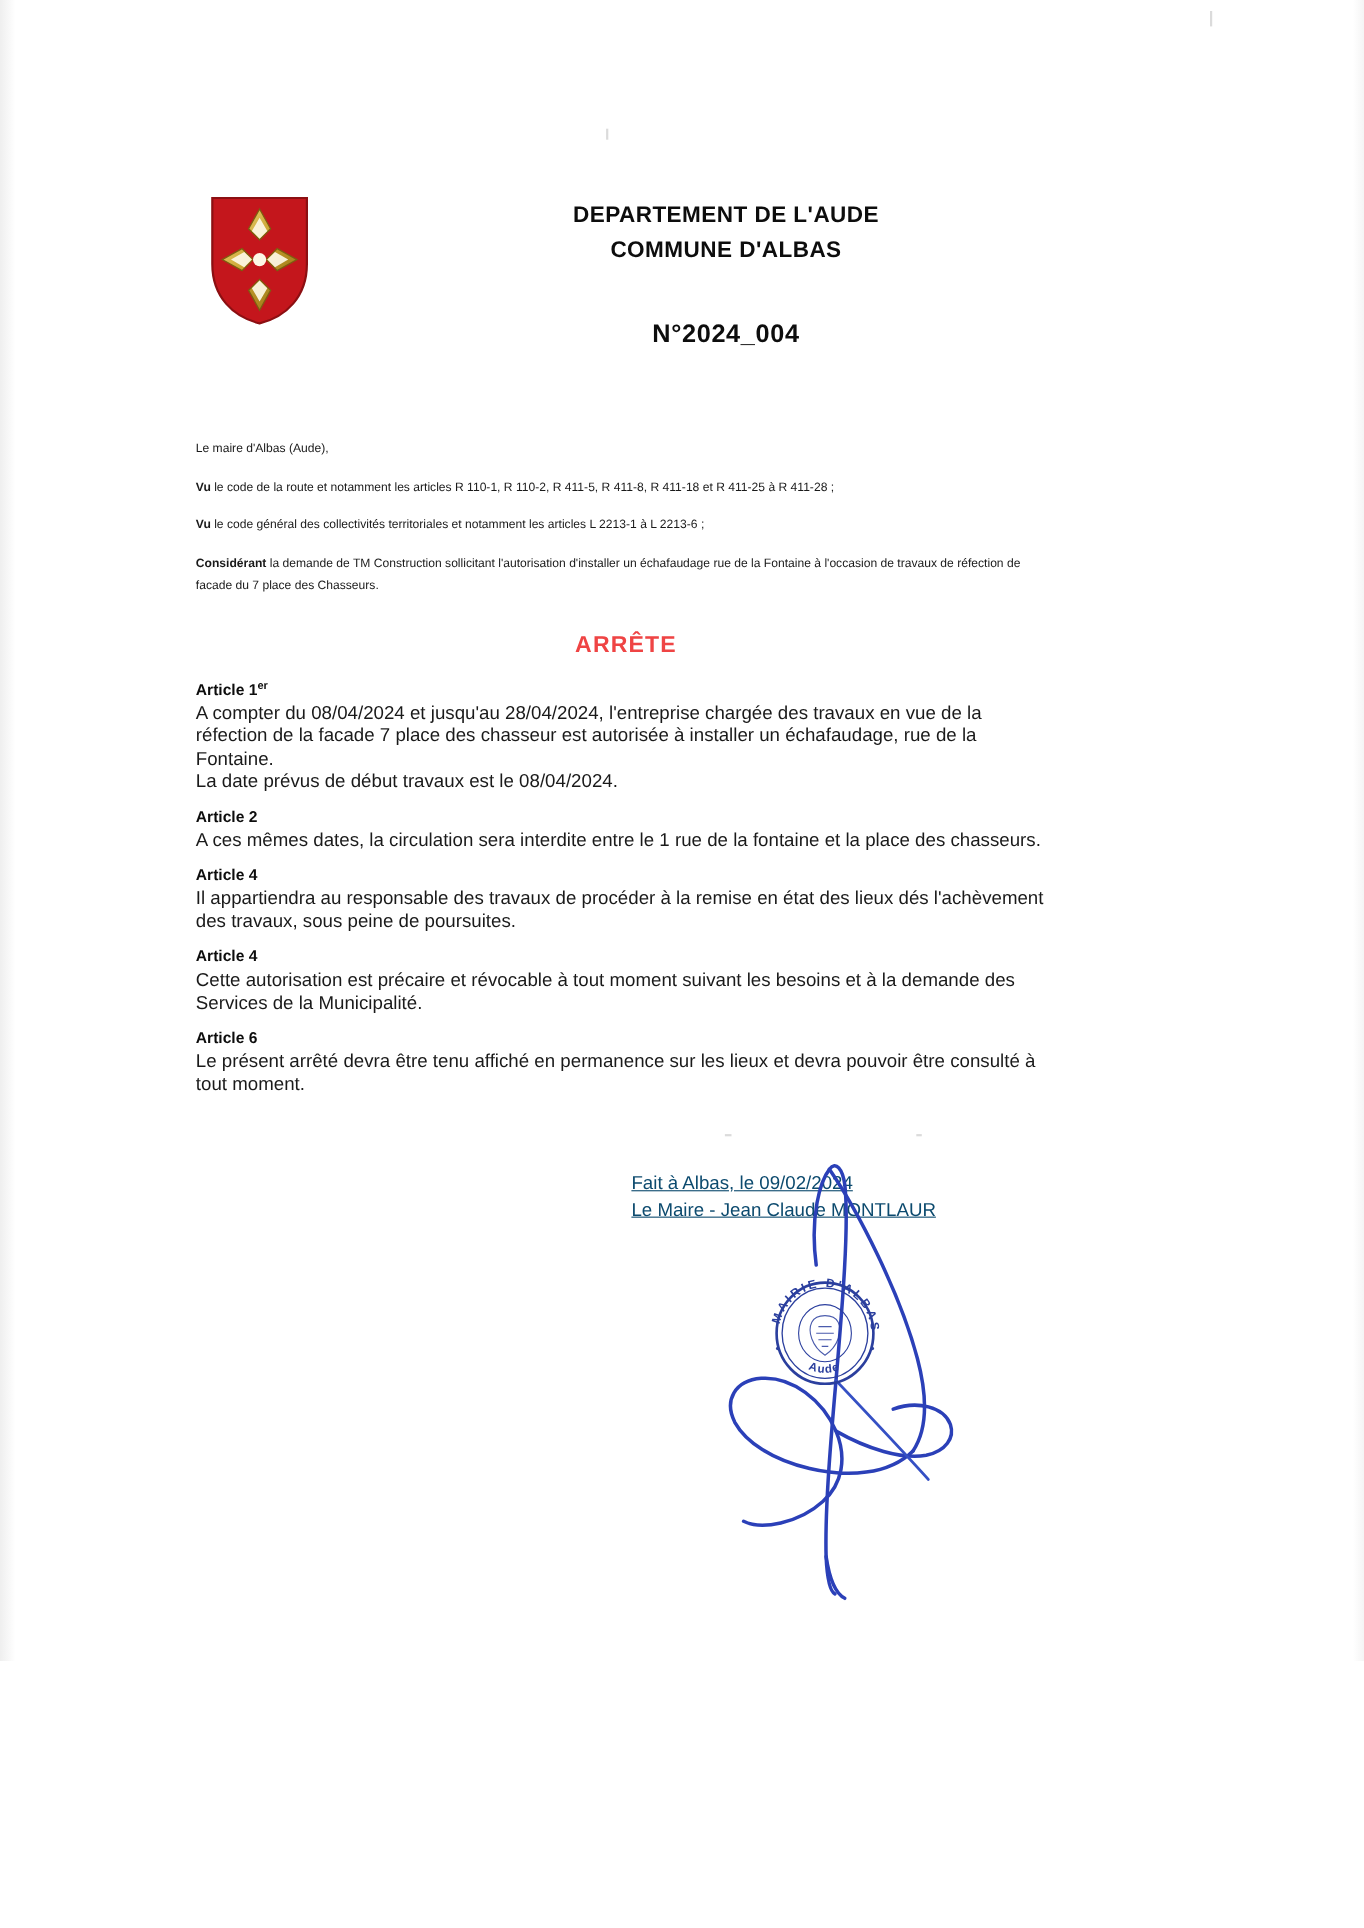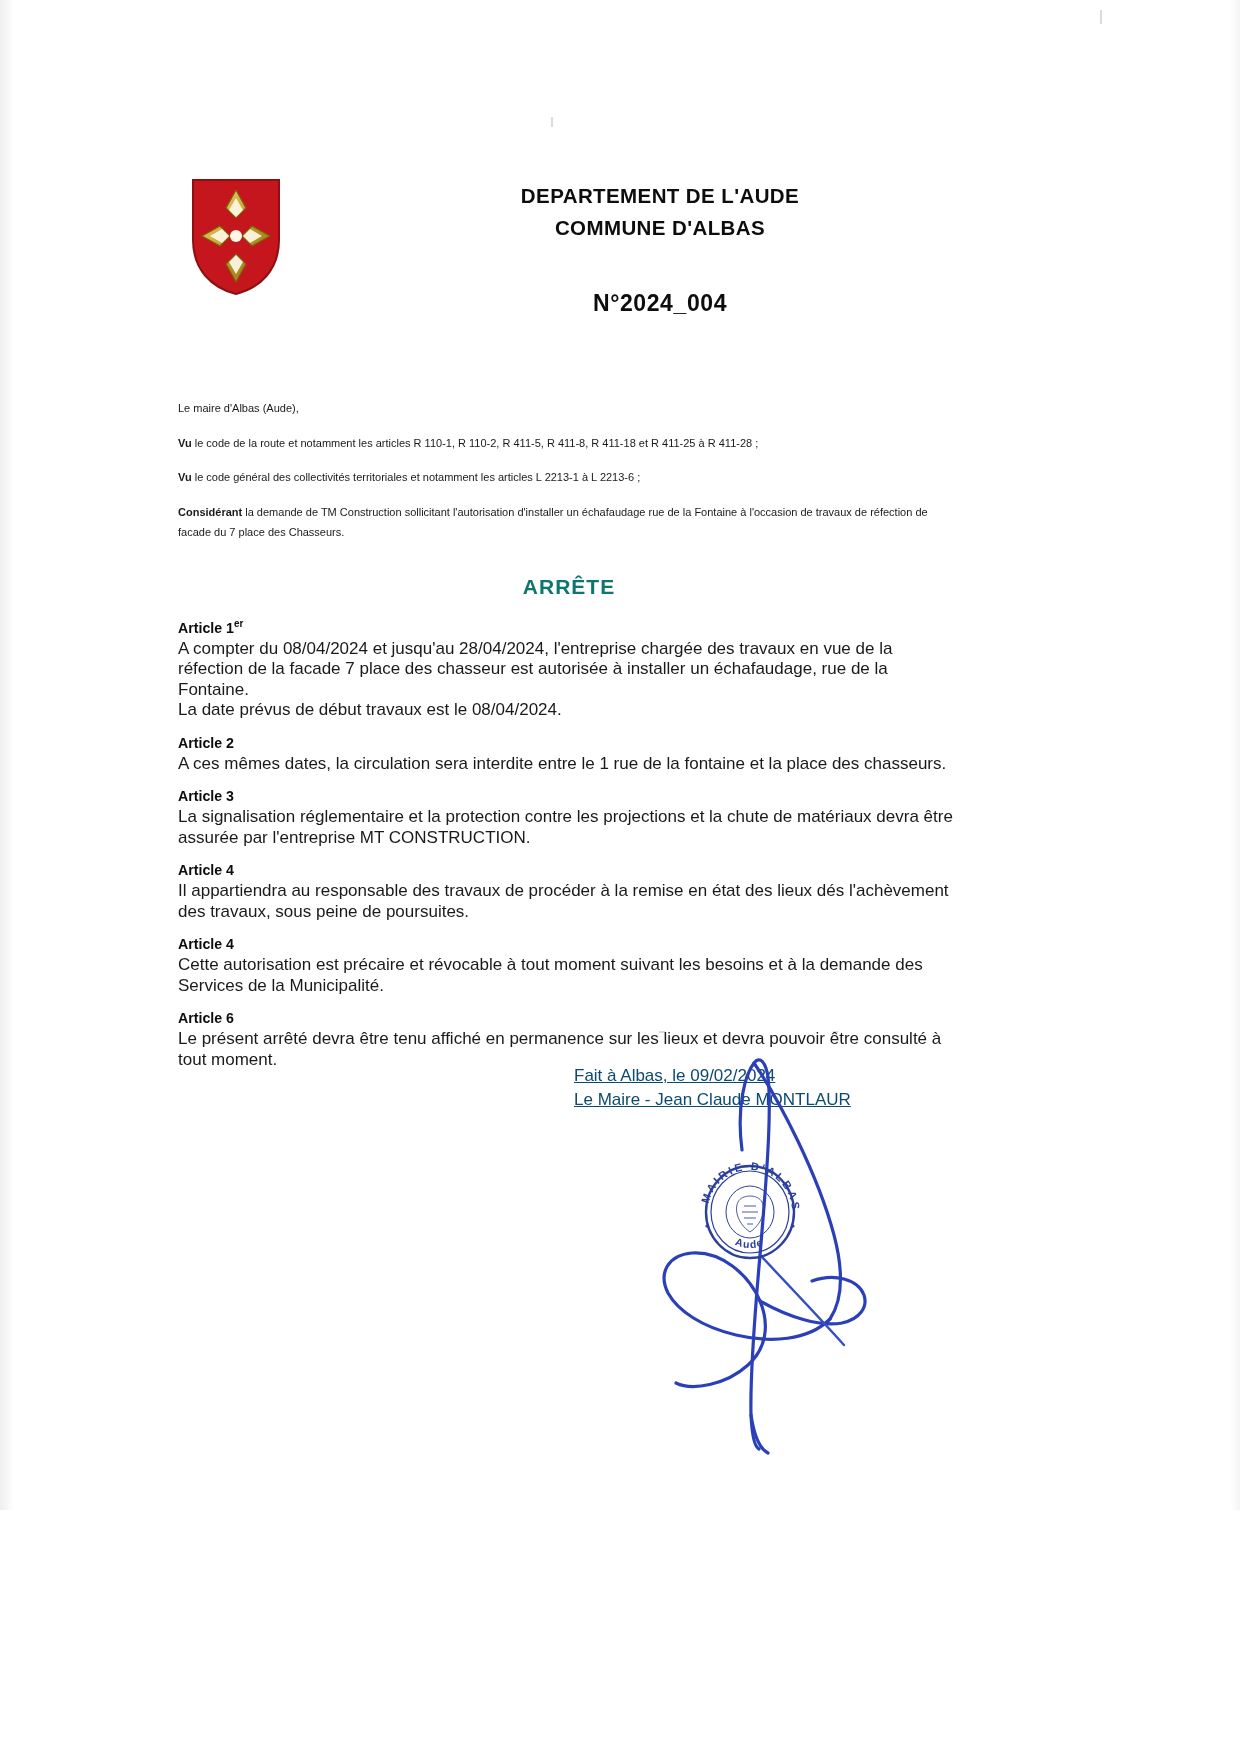--- a/index.html
+++ b/index.html
@@ -90,21 +90,21 @@
     text-align: left;
   }
   .para b { font-weight: bold; }
 
   .arrete {
     margin: 32px 0 20px 0;
     text-align: center;
     font-size: 21px;
     font-weight: bold;
     letter-spacing: 1px;
-    color: #0f766e;
+    color: #ef4444;
   }
 
   .article-block { margin-bottom: 13px; }
   .article-title {
     font-size: 14.2px;
     font-weight: bold;
     color: #0d0d0d;
     margin: 0 0 1px 0;
     line-height: 19px;
   }
@@ -222,24 +222,20 @@
       <div class="article-title"><span>Article 1</span><sup>er</sup></div>
       <p class="article-text" style="white-space:pre-line;">A compter du 08/04/2024 et jusqu'au 28/04/2024, l'entreprise chargée des travaux en vue de la réfection de la facade 7 place des chasseur est autorisée à installer un échafaudage, rue de la Fontaine.
 La date prévus de début travaux est le 08/04/2024.</p>
     </div>
 
     <div class="article-block">
       <div class="article-title">Article 2</div>
       <p class="article-text">A ces mêmes dates, la circulation sera interdite entre le 1 rue de la fontaine et la place des chasseurs.</p>
     </div>
 
-    <div class="article-block">
-      <div class="article-title">Article 3</div>
-      <p class="article-text">La signalisation réglementaire et la protection contre les projections et la chute de matériaux devra être assurée par l'entreprise MT CONSTRUCTION.</p>
-    </div>
 
     <div class="article-block">
       <div class="article-title">Article 4</div>
       <p class="article-text">Il appartiendra au responsable des travaux de procéder à la remise en état des lieux dés l'achèvement des travaux, sous peine de poursuites.</p>
     </div>
 
     <div class="article-block">
       <div class="article-title">Article 4</div>
       <p class="article-text">Cette autorisation est précaire et révocable à tout moment suivant les besoins et à la demande des Services de la Municipalité.</p>
     </div>

